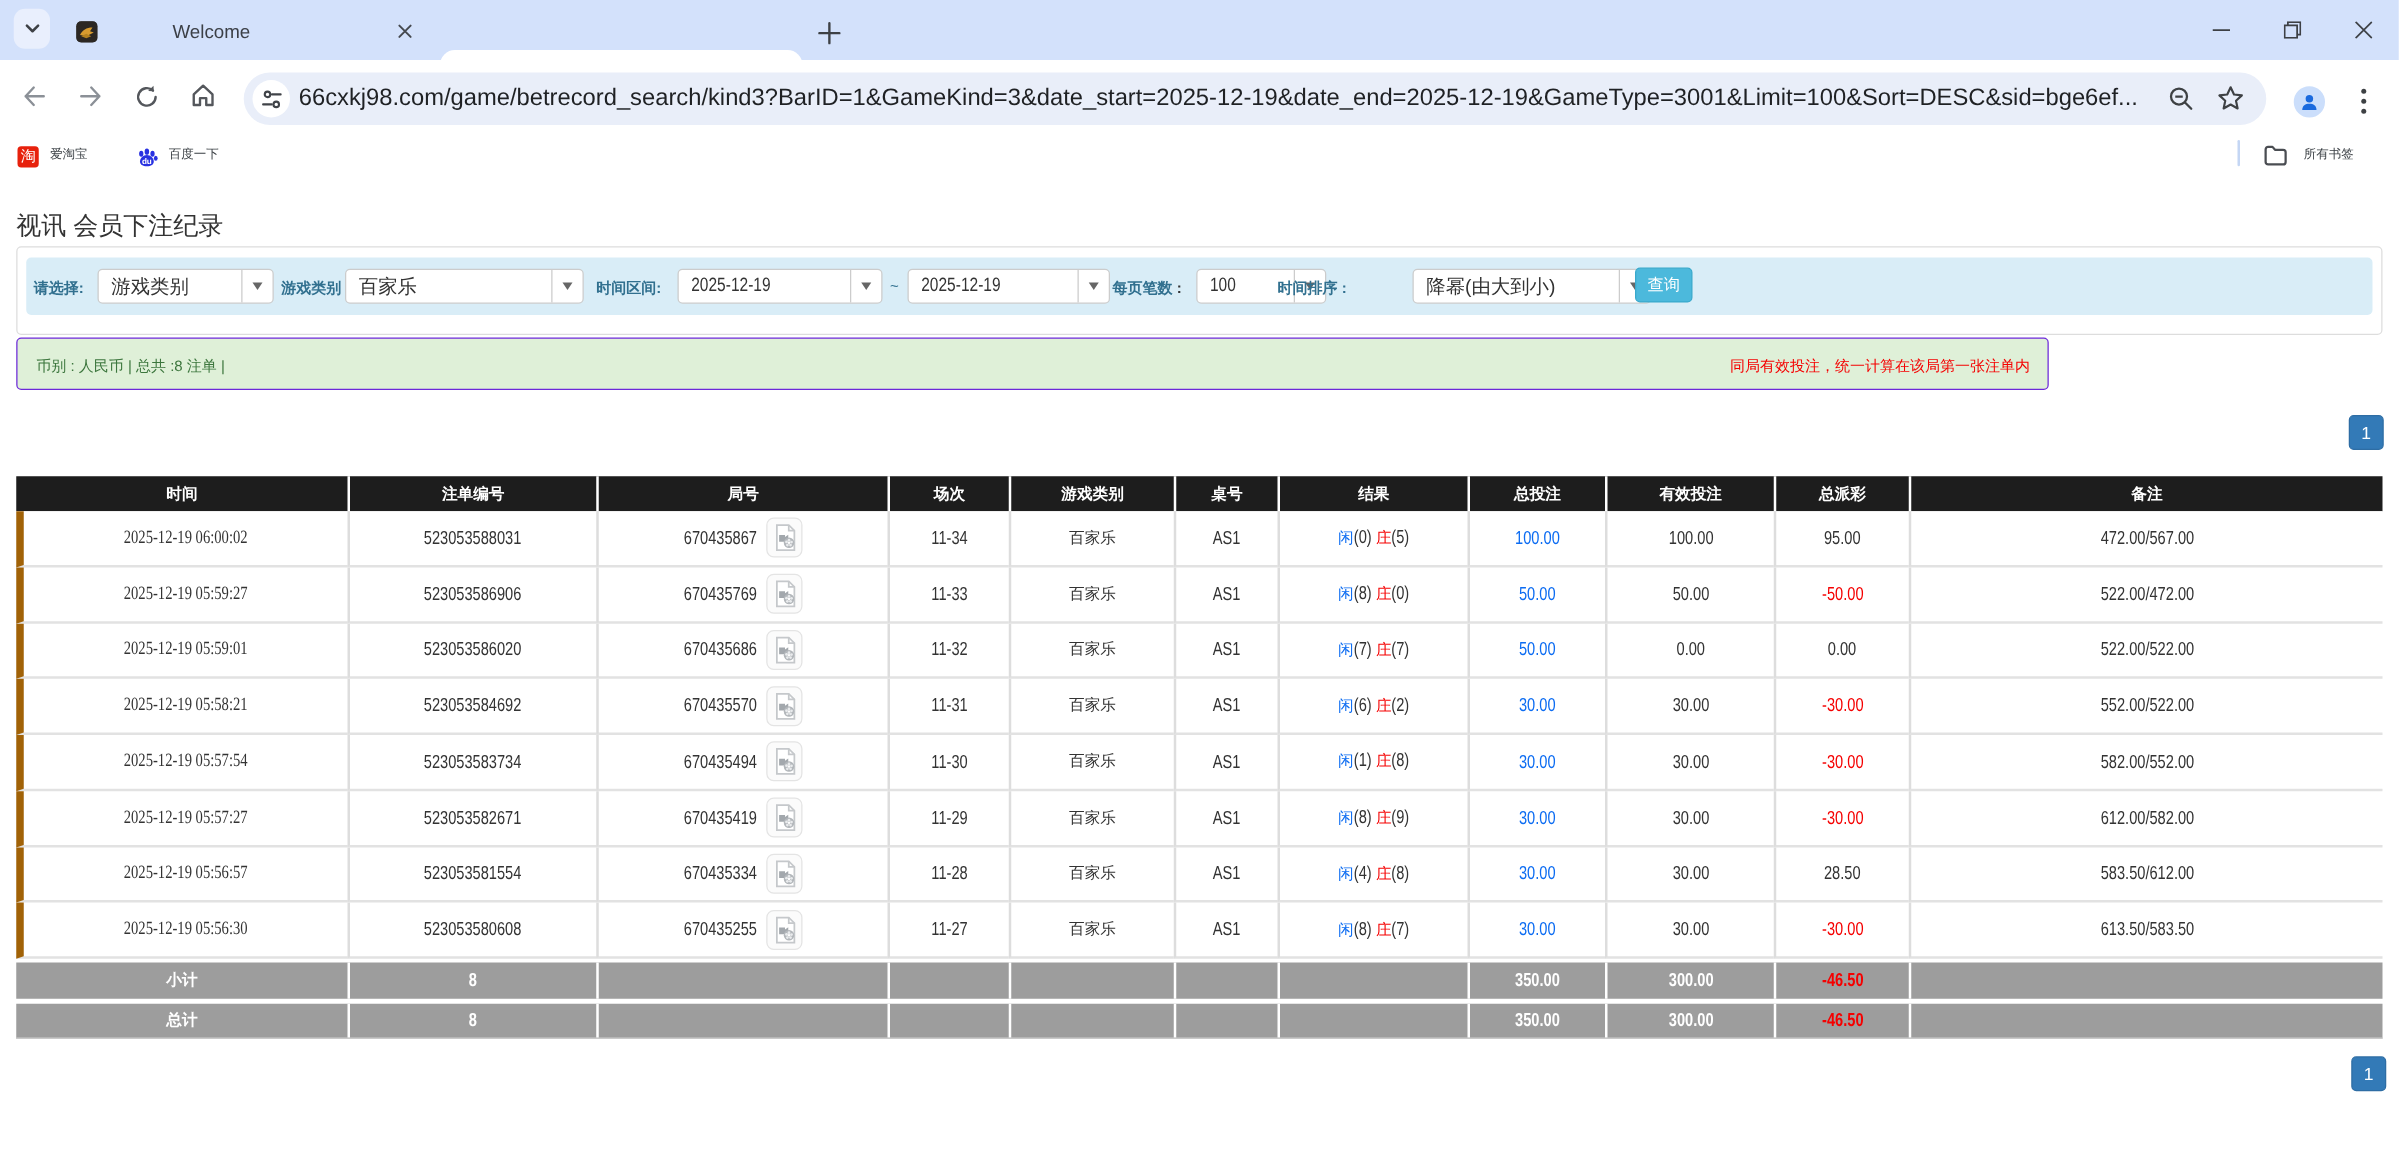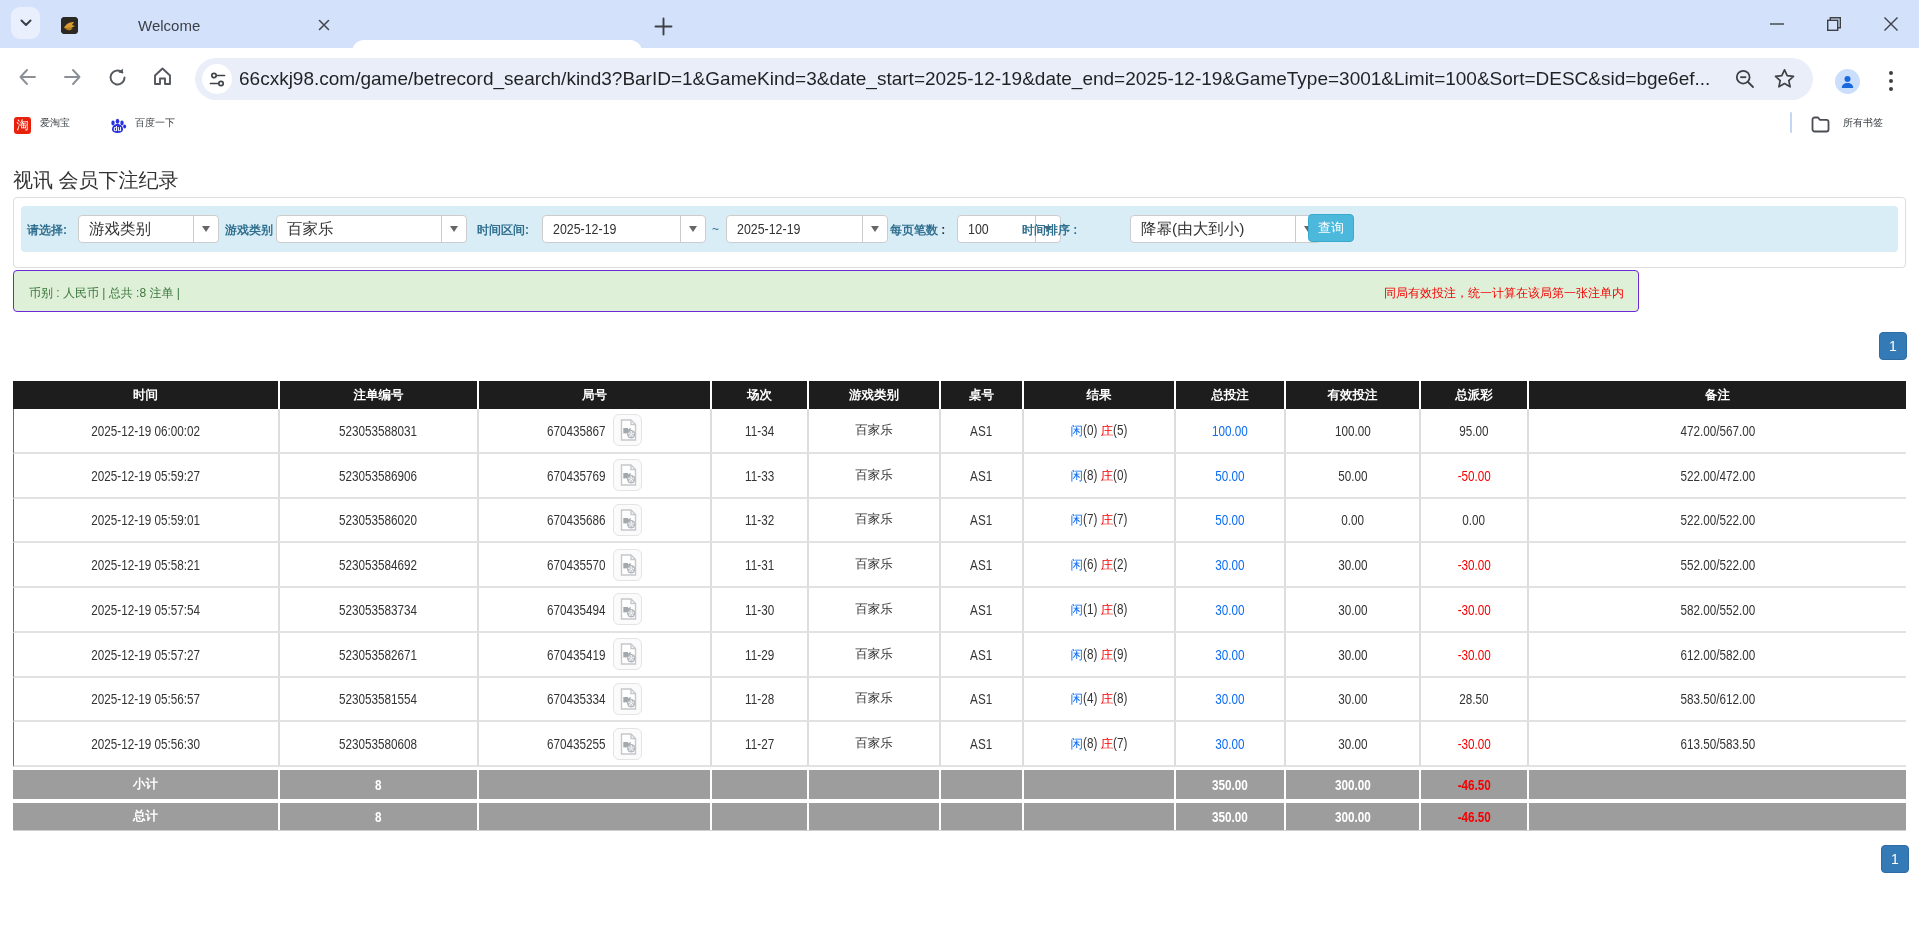--- a/index.html
+++ b/index.html
@@ -46,21 +46,21 @@
 .pag{position:absolute;width:28px;height:28px;background:#337ab7;border:1px solid #2e6da4;border-radius:4px;color:#fff;font-size:14px;display:flex;align-items:center;justify-content:center;}
 
 #tbl{position:absolute;left:13px;top:370px;width:1893px;margin-top:11px;}
 .trow{display:grid;grid-template-columns:265px 199px 233px 97px 132px 83px 152px 110px 135px 108px 379px;}
 .trow>div{display:flex;align-items:center;justify-content:center;text-align:center;}
 .thead{height:28px;background:#1d1d1d;}
 .thead>div{color:#fff;font-weight:bold;font-size:12.5px;border-left:2px solid #fff;}
 .thead>div:first-child{border-left:none;}
 .tdata{height:44.75px;background:#fff;font-size:12.5px;color:#333;}
 .tdata>div{border-left:2px solid #ddd;border-bottom:2px solid #e2e2e2;}
-.tdata>div:first-child{border-left:1px solid #a16207;}
+.tdata>div:first-child{border-left:6px solid #a16207;font-family:Liberation Serif, serif;}
 .tsum{height:28.5px;background:#9d9d9d;font-size:12.5px;font-weight:bold;color:#fff;margin-top:3px;}
 .tsum>div{border-left:2px solid #fff;}
 .tsum>div:first-child{border-left:none;}
 .tsum2{margin-top:4px;border-bottom:1px solid #cfcfcf;}
 .tsum .num{font-weight:bold;}
 .num{display:inline-block;font-size:15px;transform:scaleX(0.78);white-space:nowrap;}
 .gnum{display:inline-block;width:59px;text-align:left;}
 .gnum .num{transform-origin:left center;}
 .blue{color:#0c6cf2;}
 .red{color:#f50000;}

